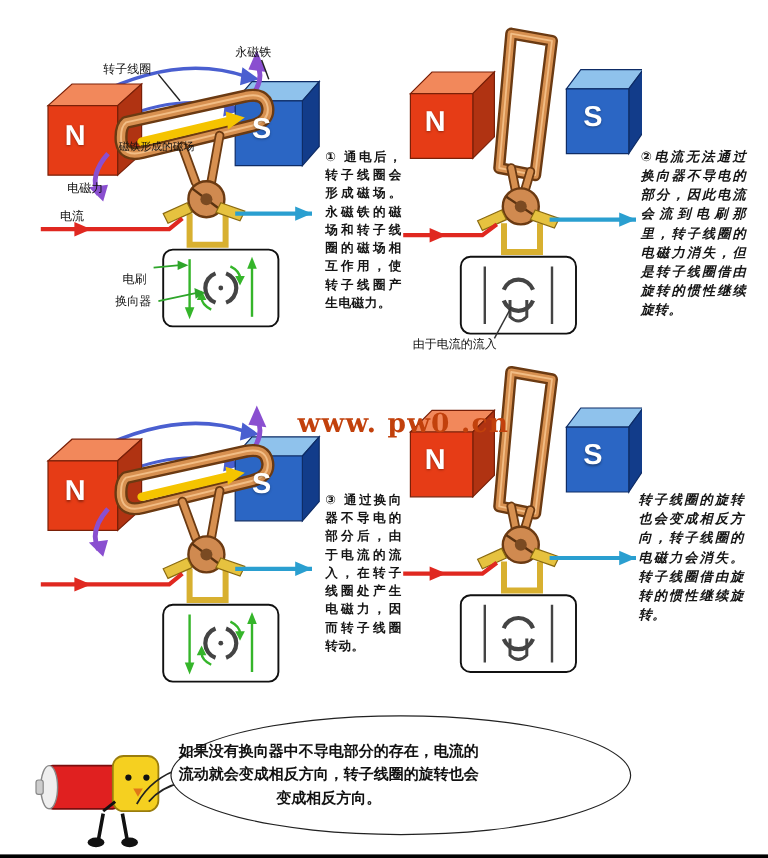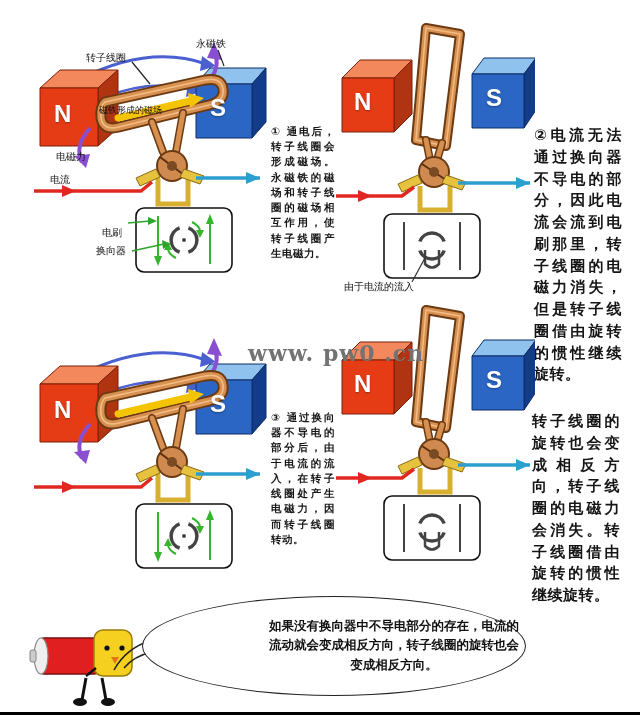--- a/index.html
+++ b/index.html
@@ -6,38 +6,38 @@
   #canvas{
     position:relative;width:640px;height:715px;background:#fff;
     font-family:"Liberation Sans","DejaVu Sans",sans-serif;
     box-sizing:border-box;border-bottom:3px solid #000;overflow:hidden;
   }
   .panel{position:absolute;}
   .caption{
     position:absolute;font-size:10.5px;font-weight:700;color:#151515;
     line-height:1.45;text-align:justify;letter-spacing:0.5px;
   }
-  .caption.wide{font-size:15px;}
+  .caption.wide{font-size:11px;font-style:italic;}
   .lbl{
     position:absolute;font-size:10px;font-weight:400;color:#111;white-space:nowrap;
   }
-  .lbl.small{font-size:9px;}
+  .lbl.small{font-size:9px;margin-top:12px;}
   .pole-letter{
     position:absolute;color:#fff;font-size:24px;font-weight:800;
     text-shadow:0 1px 2px rgba(0,0,0,.35);
   }
   #watermark{
     position:absolute;left:248px;top:340px;
     font-family:"DejaVu Serif","Liberation Serif",serif;
-    font-size:22px;font-weight:700;color:#737373;letter-spacing:1px;
+    font-size:22px;font-weight:700;color:#c2410c;letter-spacing:1px;
   }
   #bubble{
     position:absolute;left:142px;top:596px;width:382px;height:98px;
     border:1.6px solid #222;border-radius:50%;background:#fff;
-    display:flex;align-items:center;justify-content:flex-end;font-family:Liberation Serif, serif;
+    display:flex;align-items:center;justify-content:flex-start;font-family:Liberation Serif, serif;
   }
   #bubble .bubble-text{
     width:262px;font-size:12.5px;font-weight:700;color:#111;
     line-height:1.55;text-align:center;
   }
   svg{display:block;}
   .abs{position:absolute;}
 </style>
 </head>
 <body>

